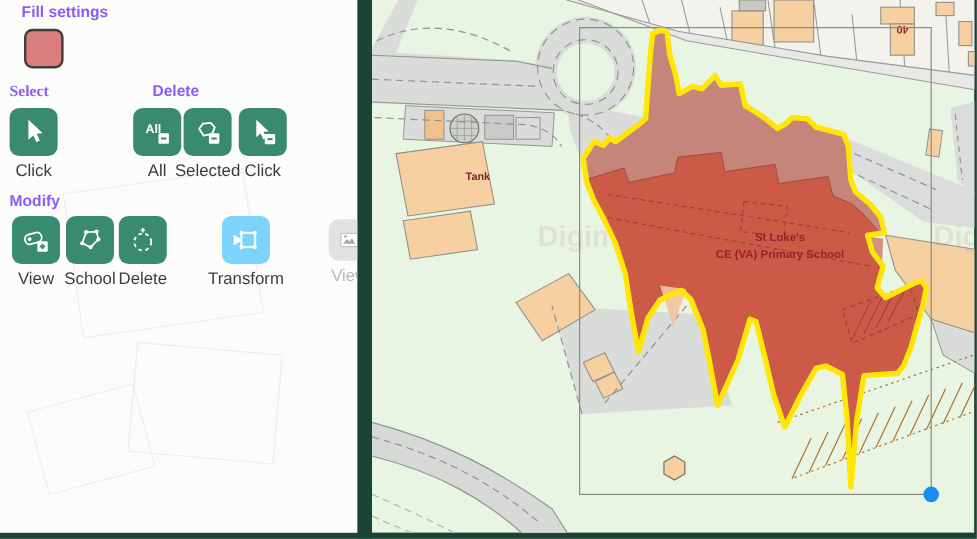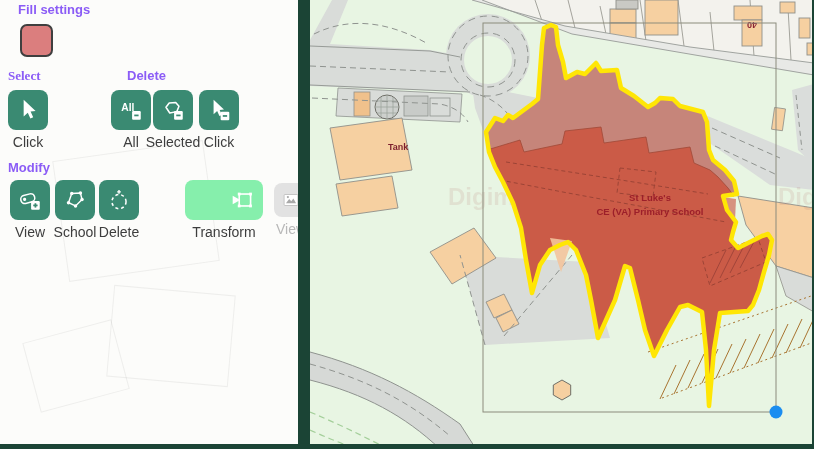--- a/index.html
+++ b/index.html
@@ -5,21 +5,21 @@
   html,body{margin:0;padding:0;background:#888;}
   .screen{position:relative;width:814px;height:449px;background:#1b4435;overflow:hidden;
           font-family:"Liberation Sans", sans-serif;}
   
   .panel{position:absolute;left:0;top:0;width:298px;height:444px;background:#fcfcfa;overflow:hidden;}
   .ghost{position:absolute;border:1px solid rgba(120,120,120,.10);}
   .hdr{position:absolute;font-size:13px;font-weight:bold;color:#8b5cf6;}
   .swatch{position:absolute;left:20px;top:24px;width:29px;height:29px;border:2px solid #3f3f3f;border-radius:7px;}
   .tbtn{position:absolute;width:40px;height:40px;border-radius:8px;background:#3a8a72;cursor:pointer;}
   .tbtn svg{display:block;margin:7px auto 0;}
-  .tbtn.active{background:#86efac;padding-left:38px;}
+  .tbtn.active{background:#7dd3fc;}
   .tbtn.disabled{background:#e2e2e2;}
   .blabel{position:absolute;top:44px;left:50%;transform:translateX(-50%);
           font-size:14px;color:#3d3d3d;white-space:nowrap;}
   .tbtn.disabled .blabel{color:#b8b8b8;}
   .tbtn.small{width:34px;height:34px;}
   .tbtn.small svg{margin-top:6px;}
   .tbtn.small .blabel{top:38px;}
   
   .divider{position:absolute;left:298px;top:0;width:12px;height:449px;background:#1b4435;}
   

